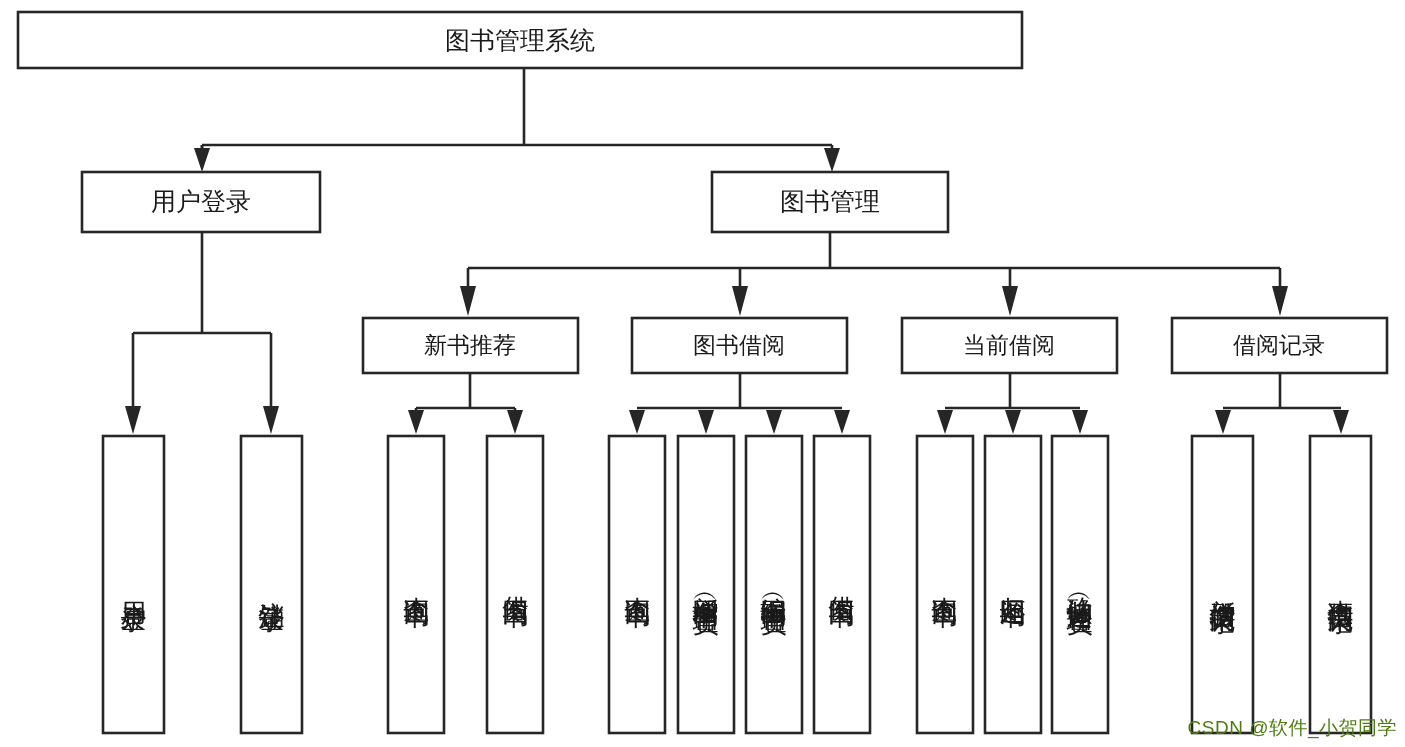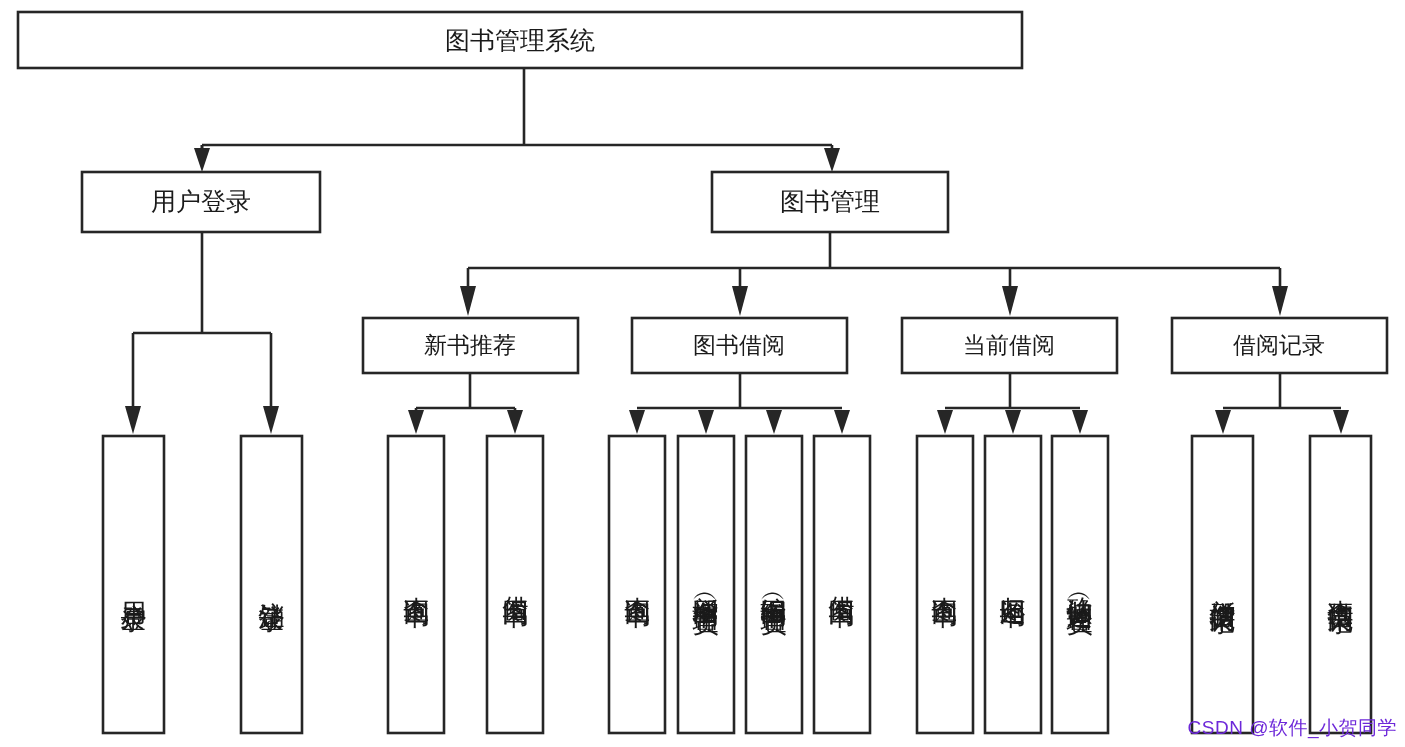--- a/index.html
+++ b/index.html
@@ -60,21 +60,21 @@
   }
   .arrow-head {
     fill: #262626;
   }
   .watermark {
     position: absolute;
     right: 8px;
     bottom: 6px;
     font-family: "Liberation Sans", "DejaVu Sans", sans-serif;
     font-size: 19px;
-    color: #6d28d9;
+    color: #4d7c0f;
     white-space: nowrap;
     letter-spacing: 0.5px;
   }
 </style>
 </head>
 <body>
 
 <div id="diagram-root">
 
   <svg class="diagram-svg" viewBox="0 0 1405 747">

